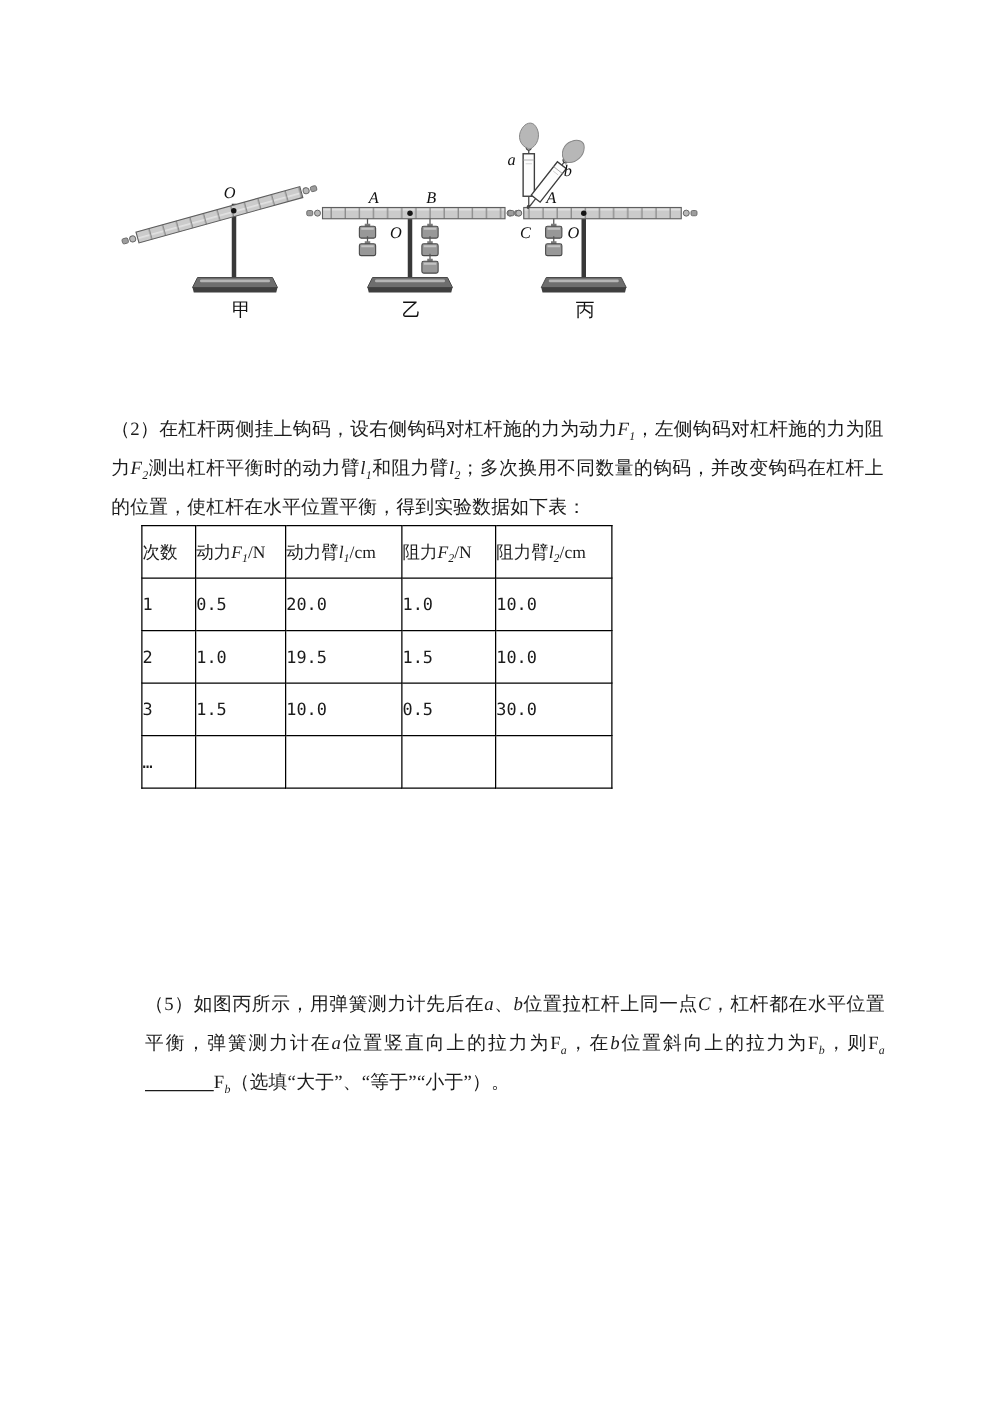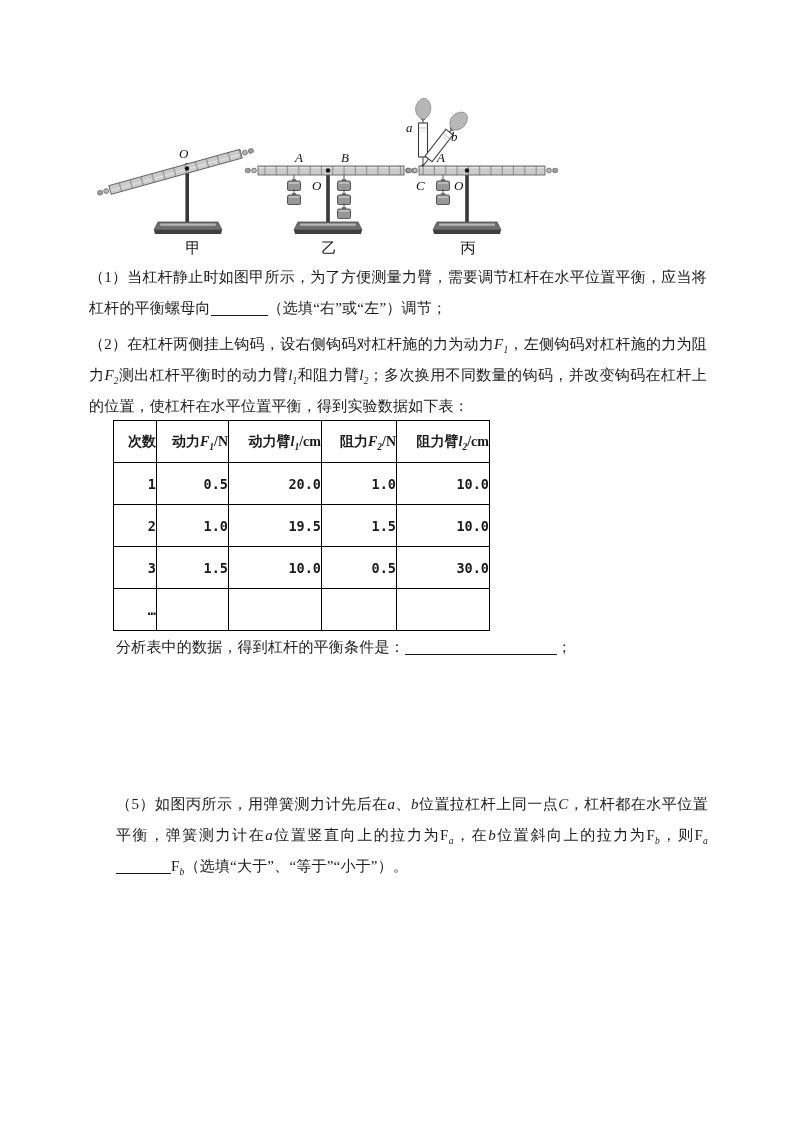--- a/index.html
+++ b/index.html
@@ -8,22 +8,22 @@
   .figure{position:absolute;}
   .para{position:absolute;font-size:15px;line-height:31px;letter-spacing:0.2px;
         text-align:justify;text-justify:inter-ideograph;}
   .blank{display:inline-block;border-bottom:1px solid #1b1b1b;height:13px;vertical-align:-3px;}
   .gap{display:inline-block;height:1px;}
   .var{white-space:nowrap;margin-top:45px;}
   .var .vlet{font-family:"Liberation Serif","DejaVu Serif",serif;}
   .var .it{font-style:italic;}
   .var sub{font-size:9.5px;line-height:0;font-style:italic;}
   table.datatable{position:absolute;border-collapse:collapse;table-layout:fixed;}
-  table.datatable th,table.datatable td{border:1px solid #000;text-align:right;vertical-align:middle;
-        padding:0;height:41px;font-weight:bold;}
+  table.datatable th,table.datatable td{border:1px solid #000;text-align:left;vertical-align:middle;
+        padding:0;height:41px;font-weight:normal;}
   table.datatable th{font-size:14px;font-family:"Liberation Serif","DejaVu Serif",serif;}
   table.datatable td{font-size:13.5px;font-family:"DejaVu Sans Mono","Liberation Mono",monospace;}
   .svglabel{font-family:"Liberation Serif","DejaVu Serif",serif;font-style:italic;font-size:13px;fill:#111;}
   .svgcap{font-family:"Liberation Serif","DejaVu Serif",serif;font-size:15px;fill:#111;}
 </style>
 </head>
 <body>
 
 <div class="page">
 
@@ -117,21 +117,20 @@
       </g>
       <text class="svglabel" x="310" y="37">a</text>
       <text class="svglabel" x="355" y="46">b</text>
       <text class="svglabel" x="320" y="95">C</text>
       <text class="svglabel" x="341" y="67">A</text>
       <text class="svglabel" x="358" y="95">O</text>
       <text class="svgcap" x="372" y="158" text-anchor="middle">丙</text>
     </g>
   </svg>
 
-  <div class="para" style="left:89px;top:262px;width:618px"><span>（1）当杠杆静止时如图甲所示，为了方便测量力臂，需要调节杠杆在水平位置平衡，应当将杠杆的平衡螺母向</span><span class="blank" style="width: 57px;"></span><span>（选填“右”或“左”）调节；</span></div>
   <div class="para" style="left:89px;top:329px;width:618px"><span>（2）在杠杆两侧挂上钩码，设右侧钩码对杠杆施的力为动力</span><span class="var"><span class="vlet it">F</span><sub>1</sub></span><span>，左侧钩码对杠杆施的力为阻力</span><span class="var"><span class="vlet it">F</span><sub>2</sub></span><span>测出杠杆平衡时的动力臂</span><span class="var"><span class="vlet it">l</span><sub>1</sub></span><span>和阻力臂</span><span class="var"><span class="vlet it">l</span><sub>2</sub></span><span>；多次换用不同数量的钩码，并改变钩码在杠杆上的位置，使杠杆在水平位置平衡，得到实验数据如下表：</span></div>
 
   <table class="datatable" style="left:113px;top:420px;width:376px">
     <colgroup>
       <col style="width:43px">
         <col style="width:72px">
         <col style="width:93px">
         <col style="width:75px">
         <col style="width:93px">
     </colgroup>
@@ -169,16 +168,15 @@
       <tr>
         <td>…</td>
         <td></td>
         <td></td>
         <td></td>
         <td></td>
       </tr>
     </tbody>
   </table>
 
-  <div class="para" style="left:116px;top:632px;width:592px"><span>分析表中的数据，得到杠杆的平衡条件是：</span><span class="blank" style="width: 152px;"></span><span>；</span></div>
   <div class="para" style="left:116px;top:789px;width:592px"><span>（5）如图丙所示，用弹簧测力计先后在</span><span class="var"><span class="vlet it">a</span></span><span>、</span><span class="var"><span class="vlet it">b</span></span><span>位置拉杠杆上同一点</span><span class="var"><span class="vlet it">C</span></span><span>，杠杆都在水平位置平衡，弹簧测力计在</span><span class="var"><span class="vlet it">a</span></span><span>位置竖直向上的拉力为</span><span class="var"><span class="vlet">F</span><sub>a</sub></span><span>，在</span><span class="var"><span class="vlet it">b</span></span><span>位置斜向上的拉力为</span><span class="var"><span class="vlet">F</span><sub>b</sub></span><span>，则</span><span class="var"><span class="vlet">F</span><sub>a</sub></span><span class="blank" style="width: 55px;"></span><span class="var"><span class="vlet">F</span><sub>b</sub></span><span>（选填“大于”、“等于”“小于”）。</span></div>
 
 </div>
 
 </body></html>

